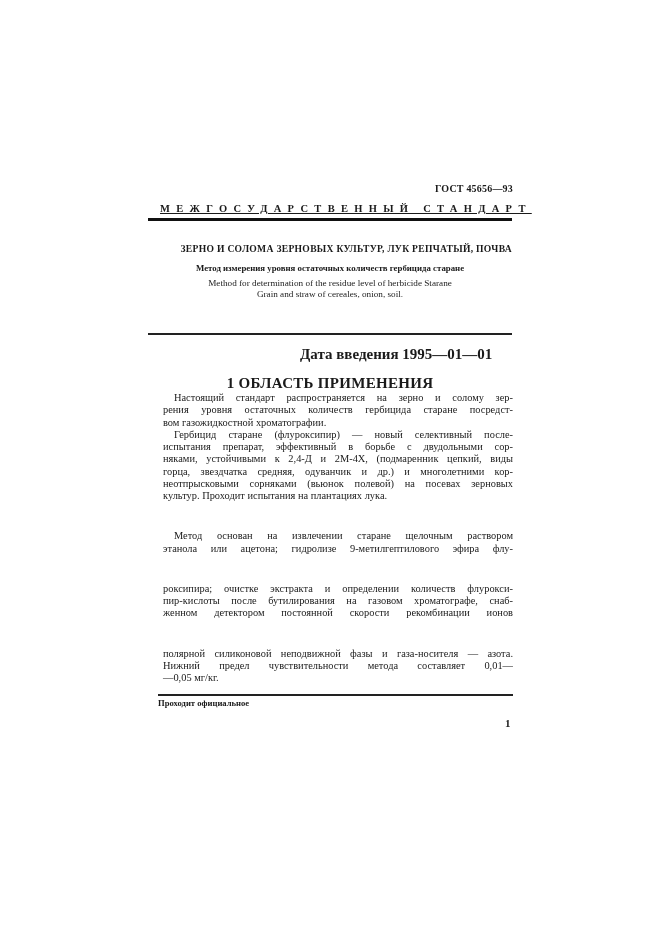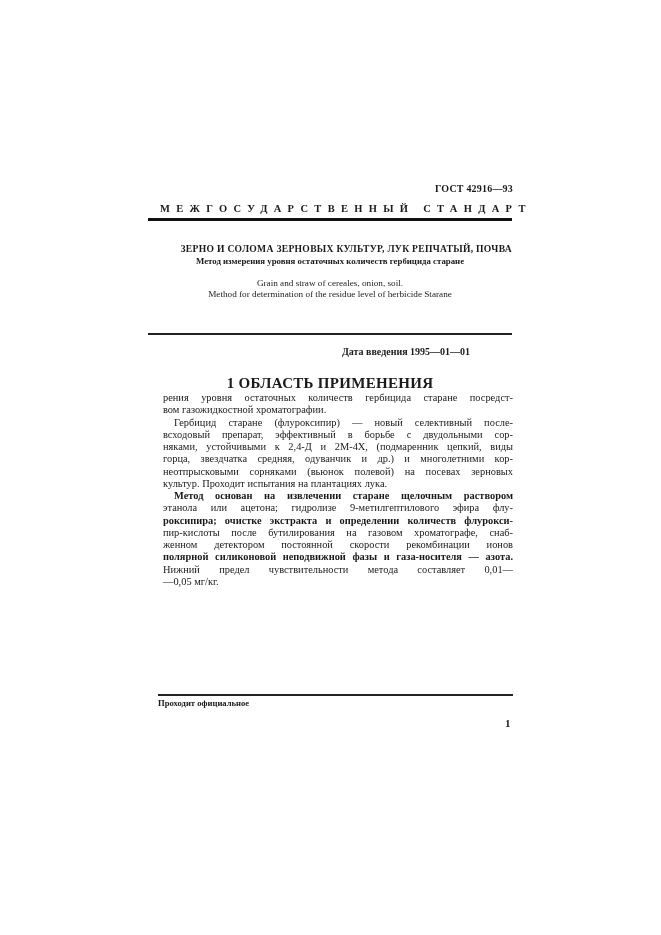--- a/index.html
+++ b/index.html
@@ -2,69 +2,70 @@
 <html><head>
 <meta charset="utf-8">
 <style>
   html, body { margin: 0; padding: 0; background: #ffffff; }
   body { width: 661px; height: 935px; position: relative; overflow: hidden;
          font-family: "Liberation Serif", "DejaVu Serif", serif; color: #1a1a1a; }
   .abs { position: absolute; }
   .gost-number { left: 430px; top: 183px; width: 83px; text-align: right;
                  font-size: 10px; font-weight: bold; letter-spacing: 0.2px; }
   .interstate { left: 160px; top: 203px; width: 350px; text-align: center;
-                font-size: 10.5px; font-weight: bold; letter-spacing: 6.3px; white-space: nowrap; }
+                font-size: 10.5px; font-weight: bold; letter-spacing: 6.3px; white-space: nowrap; text-decoration: underline; }
   .rule-thick { left: 148px; top: 218px; width: 364px; height: 3px; background: #111; }
   .title { left: 148px; top: 243px; width: 364px; text-align: right;
            font-size: 9.6px; font-weight: bold; letter-spacing: 0.3px; white-space: nowrap; }
-  .subtitle { left: 148px; top: 256px; width: 364px; text-align: center;
+  .subtitle { left: 148px; top: 263px; width: 364px; text-align: center;
               font-size: 8.8px; font-weight: bold; white-space: nowrap; }
   .eng { left: 148px; top: 278px; width: 364px; text-align: center;
          font-size: 9.2px; line-height: 11px; white-space: nowrap; color: #222; }
   .rule-mid { left: 148px; top: 333px; width: 364px; height: 2px; background: #222; }
-  .intro-date { left: 300px; top: 346px; width: 212px; text-align: center;
-                font-size: 10px; font-weight: bold; white-space: nowrap; }
+  .intro-date { left: 300px; top: 346px; width: 212px; text-align: left;
+                font-size: 15px; font-weight: bold; white-space: nowrap; }
   .section-head { left: 148px; top: 375px; width: 364px; text-align: center;
                   font-size: 15px; font-weight: bold; letter-spacing: 0.3px; white-space: nowrap; }
   .body-text { left: 163px; top: 392px; width: 350px; font-size: 10.4px; line-height: 12.25px;
                text-align: justify; }
-  .body-text .bold-line { font-weight: bold; }
+  .body-text .bold-line { font-weight: normal; margin-top: 28px; }
   .line { display: block; text-align: justify; text-align-last: justify; white-space: nowrap; }
   .line.last { text-align-last: left; }
   .rule-footer { left: 158px; top: 694px; width: 355px; height: 1.5px; background: #222; }
   .edition { left: 158px; top: 698px; font-size: 8.6px; font-weight: bold; white-space: nowrap; }
   .page-num { left: 505px; top: 717px; font-size: 11px; font-weight: bold; }
 </style>
 </head>
 <body>
 
-<div class="abs gost-number">ГОСТ 42916—93</div>
+<div class="abs gost-number">ГОСТ 45656—93</div>
 <div class="abs interstate">МЕЖГОСУДАРСТВЕННЫЙ СТАНДАРТ</div>
 <div class="abs rule-thick"></div>
 
 <div class="abs title">ЗЕРНО И СОЛОМА ЗЕРНОВЫХ КУЛЬТУР, ЛУК РЕПЧАТЫЙ, ПОЧВА</div>
 <div class="abs subtitle">Метод измерения уровня остаточных количеств гербицида старане</div>
 <div class="abs eng">
+  <div>Method for determination of the residue level of herbicide Starane</div>
   <div>Grain and straw of cereales, onion, soil.</div>
-  <div>Method for determination of the residue level of herbicide Starane</div>
 </div>
 
 <div class="abs rule-mid"></div>
 <div class="abs intro-date">Дата введения 1995—01—01</div>
 
 <div class="abs section-head">1 ОБЛАСТЬ ПРИМЕНЕНИЯ</div>
 
 <div class="abs body-text">
   <div>
+    <span class="line" style="padding-left:11px">Настоящий стандарт распространяется на зерно и солому зер-</span>
     <span class="line">рения уровня остаточных количеств гербицида старане посредст-</span>
     <span class="line last">вом газожидкостной хроматографии.</span>
   </div>
   <div>
     <span class="line" style="padding-left:11px">Гербицид старане (флуроксипир) — новый селективный после-</span>
-    <span class="line">всходовый препарат, эффективный в борьбе с двудольными сор-</span>
+    <span class="line">испытания препарат, эффективный в борьбе с двудольными сор-</span>
     <span class="line">няками, устойчивыми к 2,4-Д и 2М-4Х, (подмаренник цепкий, виды</span>
     <span class="line">горца, звездчатка средняя, одуванчик и др.) и многолетними кор-</span>
     <span class="line">неотпрысковыми сорняками (вьюнок полевой) на посевах зерновых</span>
     <span class="line last">культур. Проходит испытания на плантациях лука.</span>
   </div>
   <div>
     <span class="line bold-line" style="padding-left:11px">Метод основан на извлечении старане щелочным раствором</span>
     <span class="line">этанола или ацетона; гидролизе 9-метилгептилового эфира флу-</span>
     <span class="line bold-line">роксипира; очистке экстракта и определении количеств флурокси-</span>
     <span class="line">пир-кислоты после бутилирования на газовом хроматографе, снаб-</span>

